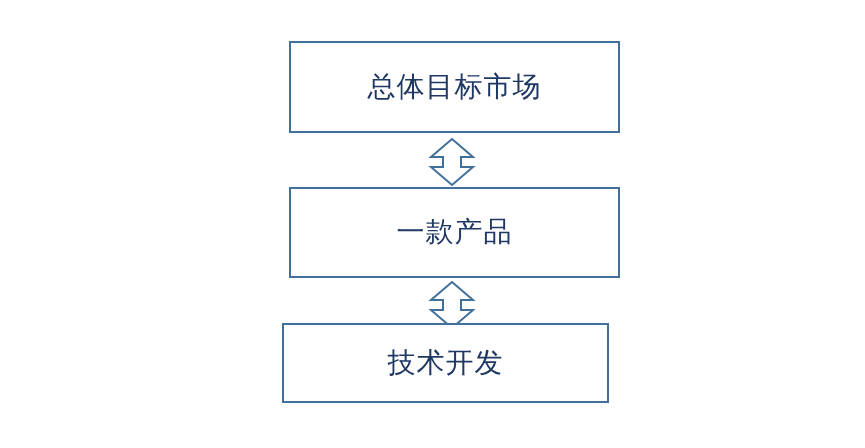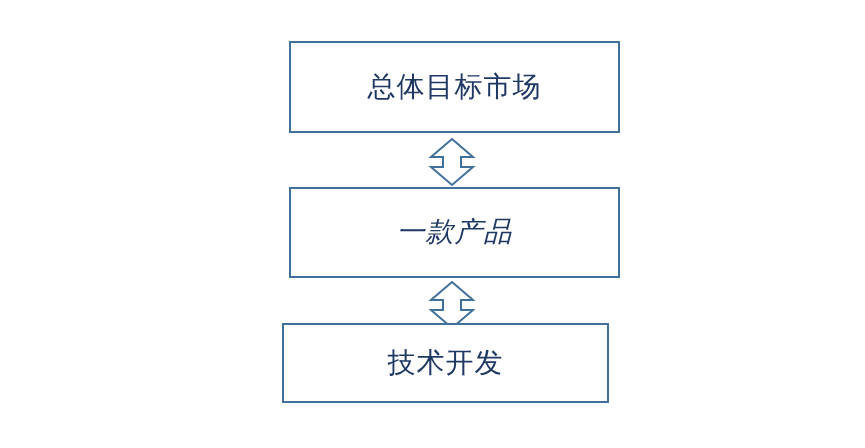--- a/index.html
+++ b/index.html
@@ -40,21 +40,20 @@
     left: 289px;
     top: 41px;
     width: 331px;
     height: 92px;
   }
   #node-one-product {
     left: 289px;
     top: 187px;
     width: 331px;
     height: 91px;
-    font-style: italic;
   }
   #node-tech-development {
     left: 282px;
     top: 323px;
     width: 327px;
     height: 80px;
   }
   .connector-arrow {
     position: absolute;
     width: 48px;

